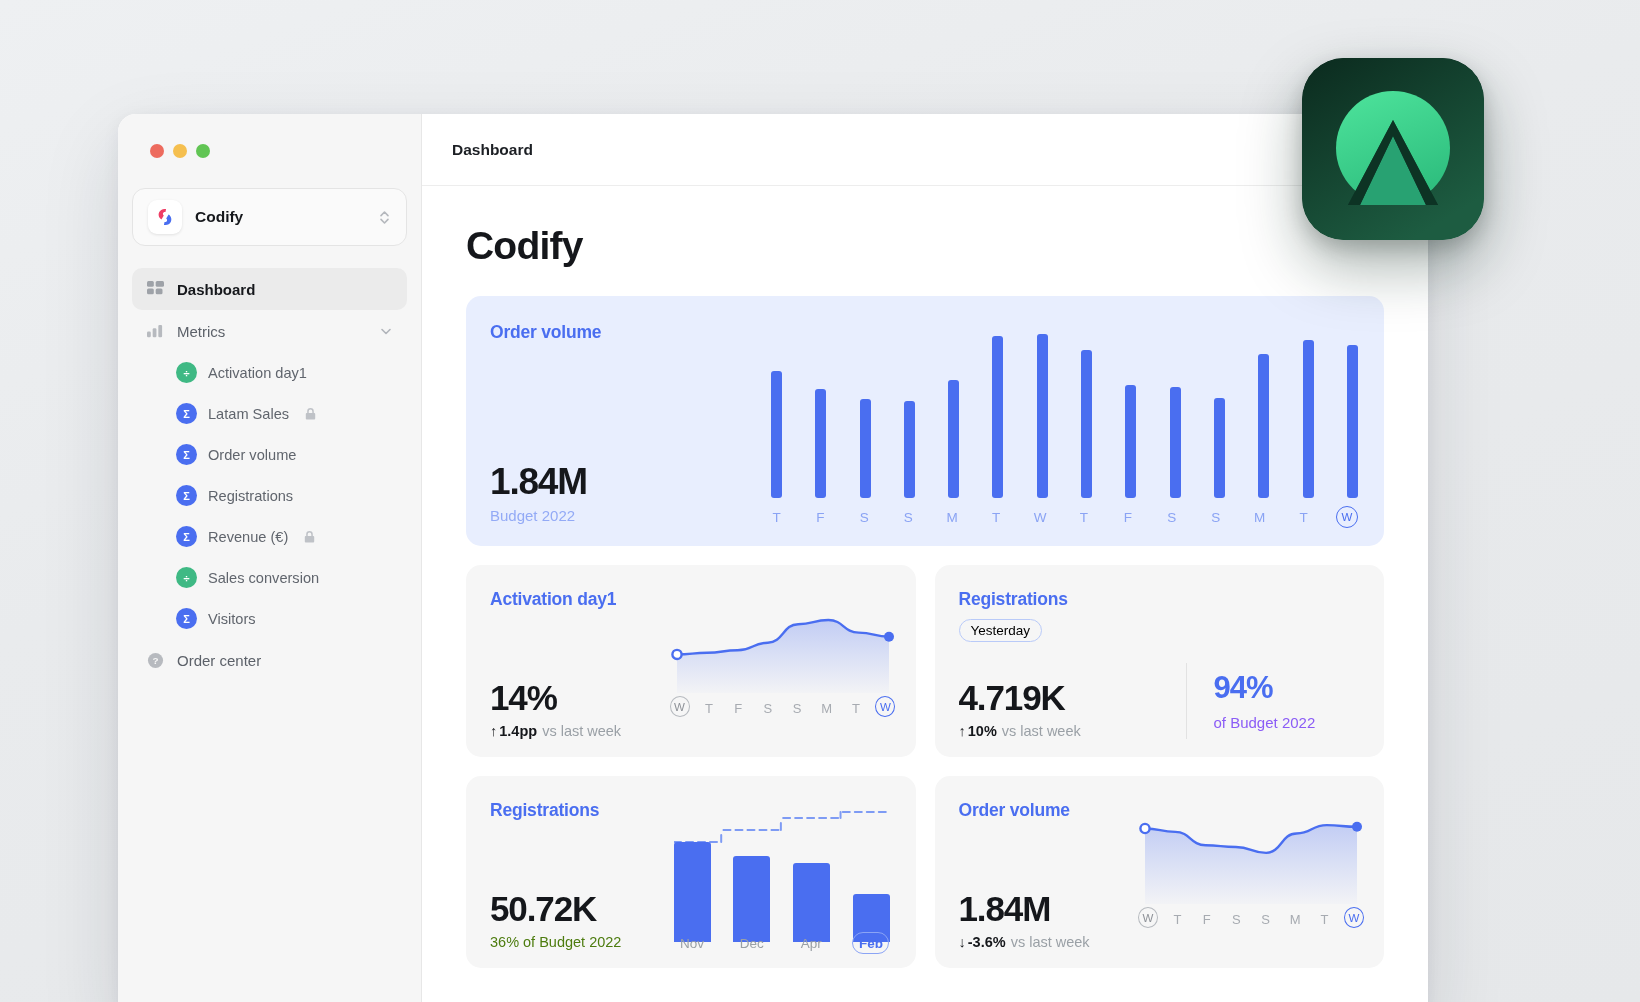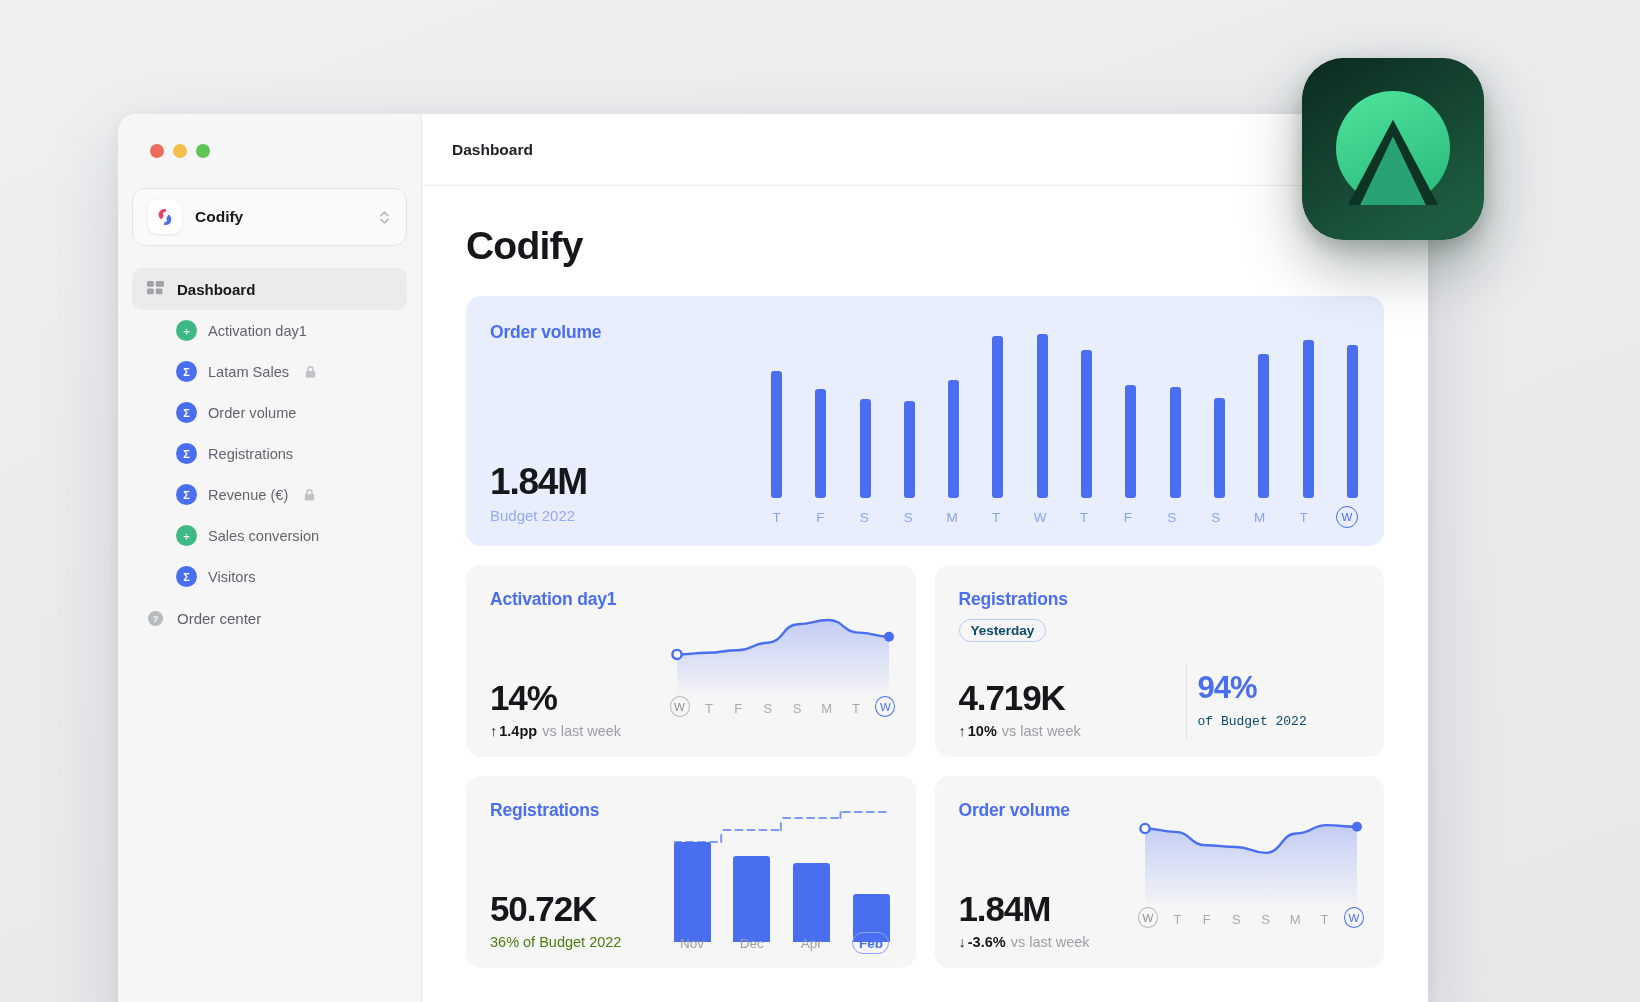--- a/index.html
+++ b/index.html
@@ -185,33 +185,33 @@
     font-size: 14.5px; color: #9aa0a6;
     display: flex; align-items: center; gap: 5px;
     white-space: nowrap;
   }
   .delta b { color: #15171b; font-weight: 700; display:flex; align-items:center; gap:2px; }
   .pill {
     display: inline-flex; align-items: center;
     margin-top: 9px;
     border: 1.3px solid #b9caf8; border-radius: 999px;
     padding: 3px 11px;
-    font-size: 13.5px; color: #0c4a6e; font-weight: 700;
+    font-size: 13.5px; color: #000000; font-weight: 400;
   }
   .side-stat {
     position: absolute; left: 251px; bottom: 18px;
-    padding-left: 11px;
+    padding-left: 27px;
     border-left: 1px solid #e2e2e2;
     height: 76px;
   }
   .side-stat .v {
     font-size: 31px; font-weight: 800; color: #4a6ef0; letter-spacing: -1px;
     line-height: 1; margin-top: 9px;
   }
-  .side-stat .l { font-size: 13px; color: #0c4a6e; margin-top: 11px; font-family: Liberation Mono, monospace; }
+  .side-stat .l { font-size: 15px; color: #8b5cf6; margin-top: 11px; }
 
   .spark {
     position: absolute; right: 20px; top: 22px;
     width: 226px; height: 132px;
   }
   .spark svg { display: block; width: 226px; height: 106px; }
   .spark-axis {
     display: flex; justify-content: space-between;
     font-size: 13px; color: #a7abb1;
     margin-top: 7px;
@@ -292,20 +292,35 @@
           <svg width="17" height="17" viewBox="0 0 18 18" fill="currentColor">
             <rect x="0" y="0" width="7.2" height="6" rx="1.6"></rect>
             <rect x="9.2" y="0" width="8.8" height="6" rx="1.6"></rect>
             <rect x="0" y="8" width="7.2" height="6" rx="1.6"></rect>
             <rect x="9.2" y="8" width="7.2" height="6" rx="1.6"></rect>
           </svg>
         </span>
         <span class="nav-label">Dashboard</span>
       </div>
 
+      <div class="nav-row">
+        <span class="nav-ico">
+          <svg width="17" height="17" viewBox="0 0 18 18" fill="currentColor">
+            <rect x="0" y="9" width="4" height="6" rx="1.3"></rect>
+            <rect x="6" y="5.5" width="4" height="9.5" rx="1.3"></rect>
+            <rect x="12" y="2" width="4" height="13" rx="1.3"></rect>
+          </svg>
+        </span>
+        <span class="nav-label">Metrics</span>
+        <span class="nav-caret">
+          <svg width="14" height="14" viewBox="0 0 14 14" fill="none" stroke="currentColor" stroke-width="1.6" stroke-linecap="round" stroke-linejoin="round">
+              <path d="M3 5.5 7 9.5 11 5.5"></path>
+            </svg>
+        </span>
+      </div>
 
       <div class="metric-row">
         <span class="badge div">÷</span>
         <span>Activation day1</span>
       </div>
 
       <div class="metric-row">
         <span class="badge sum">Σ</span>
         <span>Latam Sales</span>
         <span class="lock">

